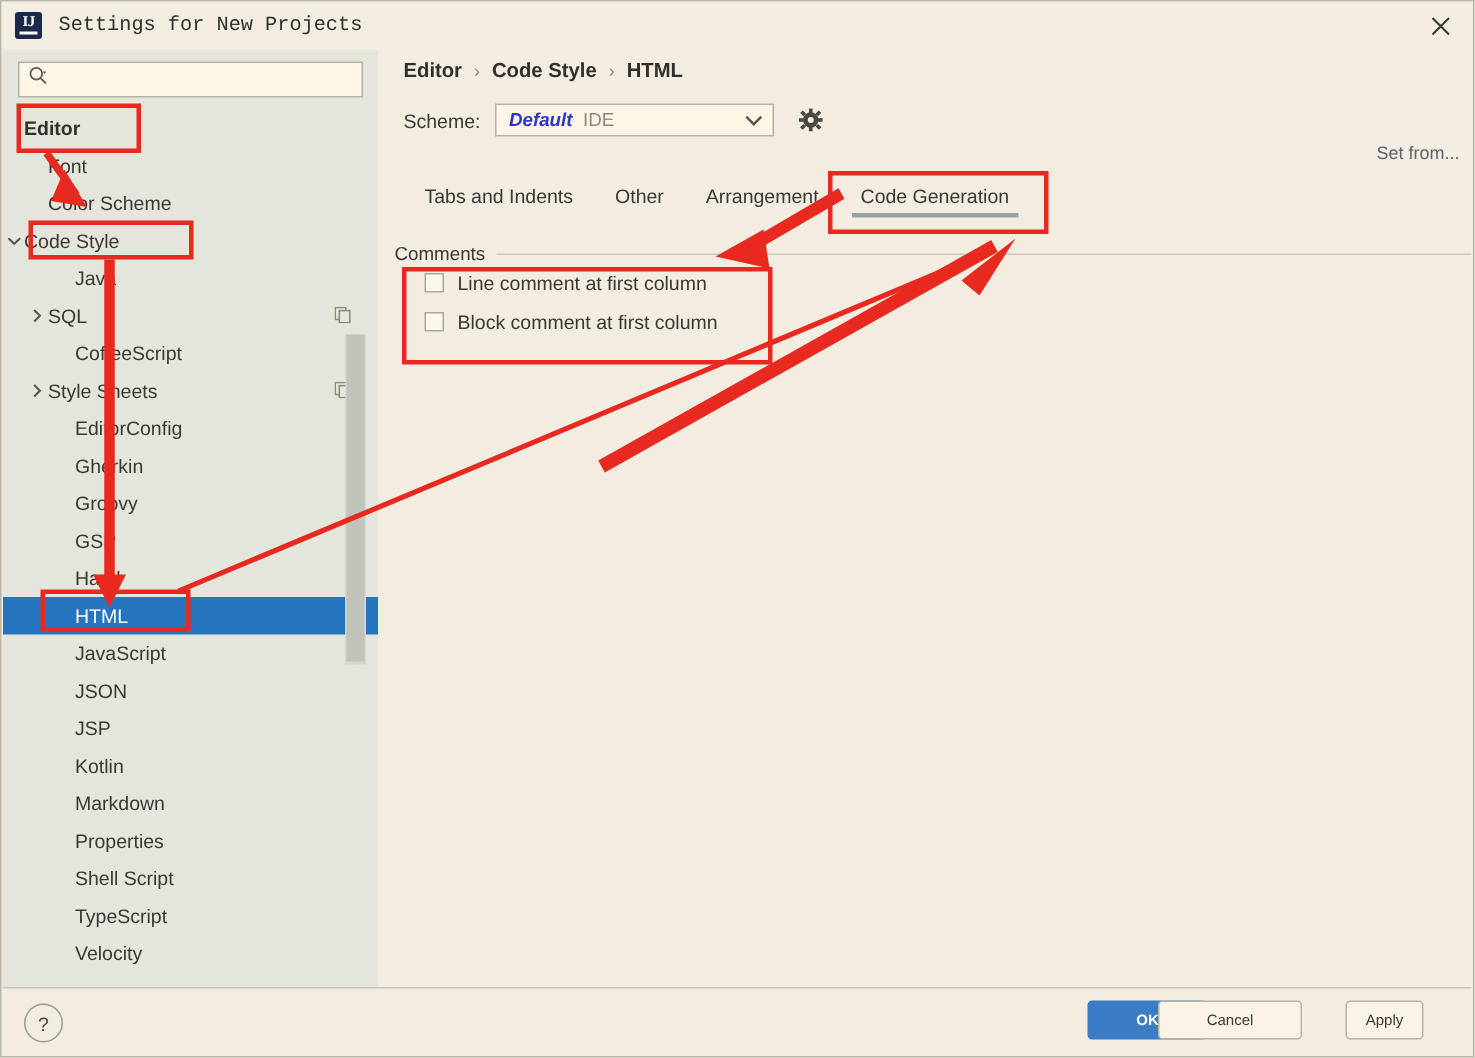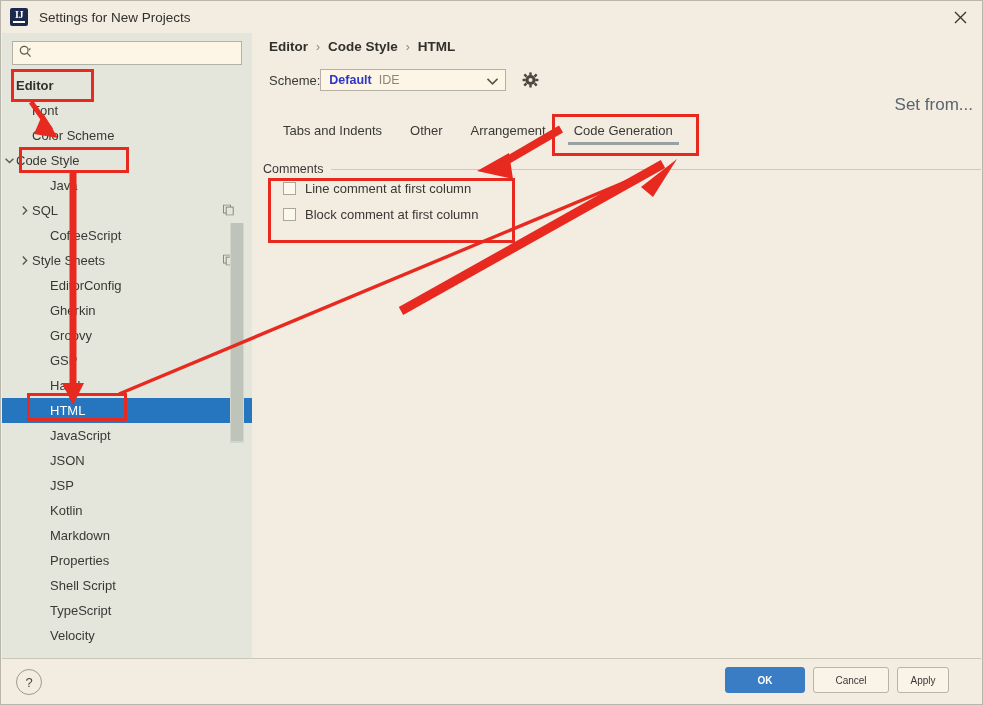--- a/index.html
+++ b/index.html
@@ -11,21 +11,21 @@
     position:relative;
     -webkit-font-smoothing:antialiased;
   }
   #root{position:relative;width:983px;height:705px;background:#f2ece1;box-sizing:border-box;border:1px solid #b9b7ac;overflow:hidden;}
 
   
   .titlebar{position:absolute;left:0;top:0;width:983px;height:32px;background:#f2ece1;display:flex;align-items:center;}
   .ij-logo{width:18px;height:18px;margin-left:9px;background:#1b2a4a;border-radius:2px;position:relative;flex:none;}
   .ij-logo:before{content:"IJ";position:absolute;left:0;right:0;top:1px;text-align:center;color:#fff;font-size:10px;font-family:"Liberation Serif",serif;font-weight:700;letter-spacing:-0.5px;}
   .ij-logo:after{content:"";position:absolute;left:3px;right:3px;bottom:3px;height:2px;background:#fff;}
-  .title-text{margin-left:11px;font-size:13.5px;color:#32302c;}
+  .title-text{margin-left:11px;font-size:13.5px;color:#32302c;font-family:Liberation Mono, monospace;}
   .close-btn{position:absolute;right:0;top:0;width:48px;height:32px;display:flex;align-items:center;justify-content:center;cursor:pointer;}
   .close-btn svg{display:block;}
 
   
   .leftcol{position:absolute;left:1px;top:32px;width:250px;bottom:44px;background:#e4e6dc;}
   .searchwrap{position:absolute;left:10px;top:8px;width:230px;height:24px;}
   .searchbox{width:100%;height:100%;box-sizing:border-box;background:#fdf6e6;border:1px solid #b3b0a5;display:flex;align-items:center;}
   .searchbox .mag{margin-left:6px;display:block;}
   .searchinput{border:0;background:transparent;outline:none;font-size:12.5px;font-family:"Liberation Sans",sans-serif;color:#3b3a35;flex:1;padding:0 4px;height:20px;}
 
@@ -38,47 +38,47 @@
   .titem .copyicon{position:absolute;right:18px;top:50%;transform:translateY(-50%);}
 
   .vscroll-track{position:absolute;left:228px;top:190px;width:14px;height:220px;background:#d3d6cb;}
   .vscroll-thumb{position:absolute;left:229px;top:190px;width:12px;height:218px;background:#bfc4bb;}
 
   
   .rightcol{position:absolute;left:252px;top:32px;right:1px;bottom:44px;background:#f2ece1;}
   .crumbs{position:absolute;left:16px;top:6px;font-size:13.5px;font-weight:bold;color:#32302c;display:flex;align-items:center;gap:8px;}
   .crumbs .sep{font-weight:normal;color:#8b877c;font-size:12px;}
   .schemerow{position:absolute;left:16px;top:36px;display:flex;align-items:center;}
-  .schemelabel{font-size:13px;color:#3a3834;}
+  .schemelabel{font-size:13px;color:#3a3834;margin-right:10px;}
   .combo{width:186px;height:22px;box-sizing:border-box;background:#fdf6e6;border:1px solid #b3b0a5;display:flex;align-items:center;position:relative;cursor:pointer;}
-  .combo .c1{font-size:12.5px;font-weight:bold;color:#2e36c9;margin-left:8px;}
+  .combo .c1{font-size:12.5px;font-weight:bold;color:#2e36c9;margin-left:8px;font-style:italic;}
   .combo .c2{font-size:12.5px;color:#8b877c;margin-left:7px;}
   .combo .arrow{position:absolute;right:7px;top:50%;transform:translateY(-50%);}
   .gear{margin-left:16px;cursor:pointer;display:flex;align-items:center;}
-  .setfrom{position:absolute;right:8px;top:62px;font-size:17px;color:#5d6470;cursor:pointer;}
+  .setfrom{position:absolute;right:8px;top:62px;font-size:12px;color:#5d6470;cursor:pointer;}
 
   .tabsrow{position:absolute;left:16px;top:90px;right:0;height:30px;display:flex;align-items:flex-start;}
   .tab{font-size:13px;color:#3a3834;padding:0 14px 7px 14px;cursor:pointer;position:relative;}
   .tab.active:after{content:"";position:absolute;left:8px;right:8px;bottom:0;height:3px;background:#9aa1a5;}
 
   .panelbody{position:absolute;left:0;top:120px;right:0;bottom:0;}
   .grouphdr{position:absolute;left:10px;top:8px;right:0;height:16px;display:flex;align-items:center;}
   .grouphdr .gtext{font-size:12.5px;color:#3a3834;padding-right:8px;}
   .grouphdr .gline{flex:1;height:1px;background:#cfc9bc;}
   .checkrow{position:absolute;left:30px;display:flex;align-items:center;font-size:13px;color:#3a3834;cursor:pointer;}
   .cbox{width:13px;height:13px;box-sizing:border-box;border:1px solid #a9a69a;background:#fdf8ee;margin-right:9px;flex:none;}
 
   
   .bottombar{position:absolute;left:1px;right:1px;bottom:1px;height:44px;background:#f2ece1;border-top:1px solid #ccc6b9;}
   .helpbtn{position:absolute;left:14px;top:10px;width:24px;height:24px;border-radius:50%;border:1px solid #9d9a8f;color:#4a4740;font-size:13px;display:flex;align-items:center;justify-content:center;cursor:pointer;background:#f2ece1;}
   .btn{position:absolute;top:8px;height:26px;box-sizing:border-box;font-size:10px;display:flex;align-items:center;justify-content:center;cursor:pointer;border-radius:3px;}
   .btn.primary{background:#3b7dc4;color:#fff;border:1px solid #3b7dc4;font-weight:bold;}
   .btn.plain{background:#faf4e8;color:#3a3834;border:1px solid #b9b4a6;}
   #ok-button{left:723px;width:80px;}
-  #cancel-button{left:811px;width:76px;}
+  #cancel-button{left:770px;width:96px;}
   #apply-button{left:895px;width:52px;}
 
   
   .watermark{position:absolute;left:772px;top:668px;font-size:21px;color:#cfc8ba;letter-spacing:1px;white-space:nowrap;font-family:"Liberation Sans",sans-serif;opacity:.95;pointer-events:none;}
 
   
   .anno{position:absolute;left:0;top:0;width:983px;height:705px;pointer-events:none;}
   .rbox{position:absolute;border:3px solid #e8291f;box-sizing:border-box;}
 </style>
 </head>

